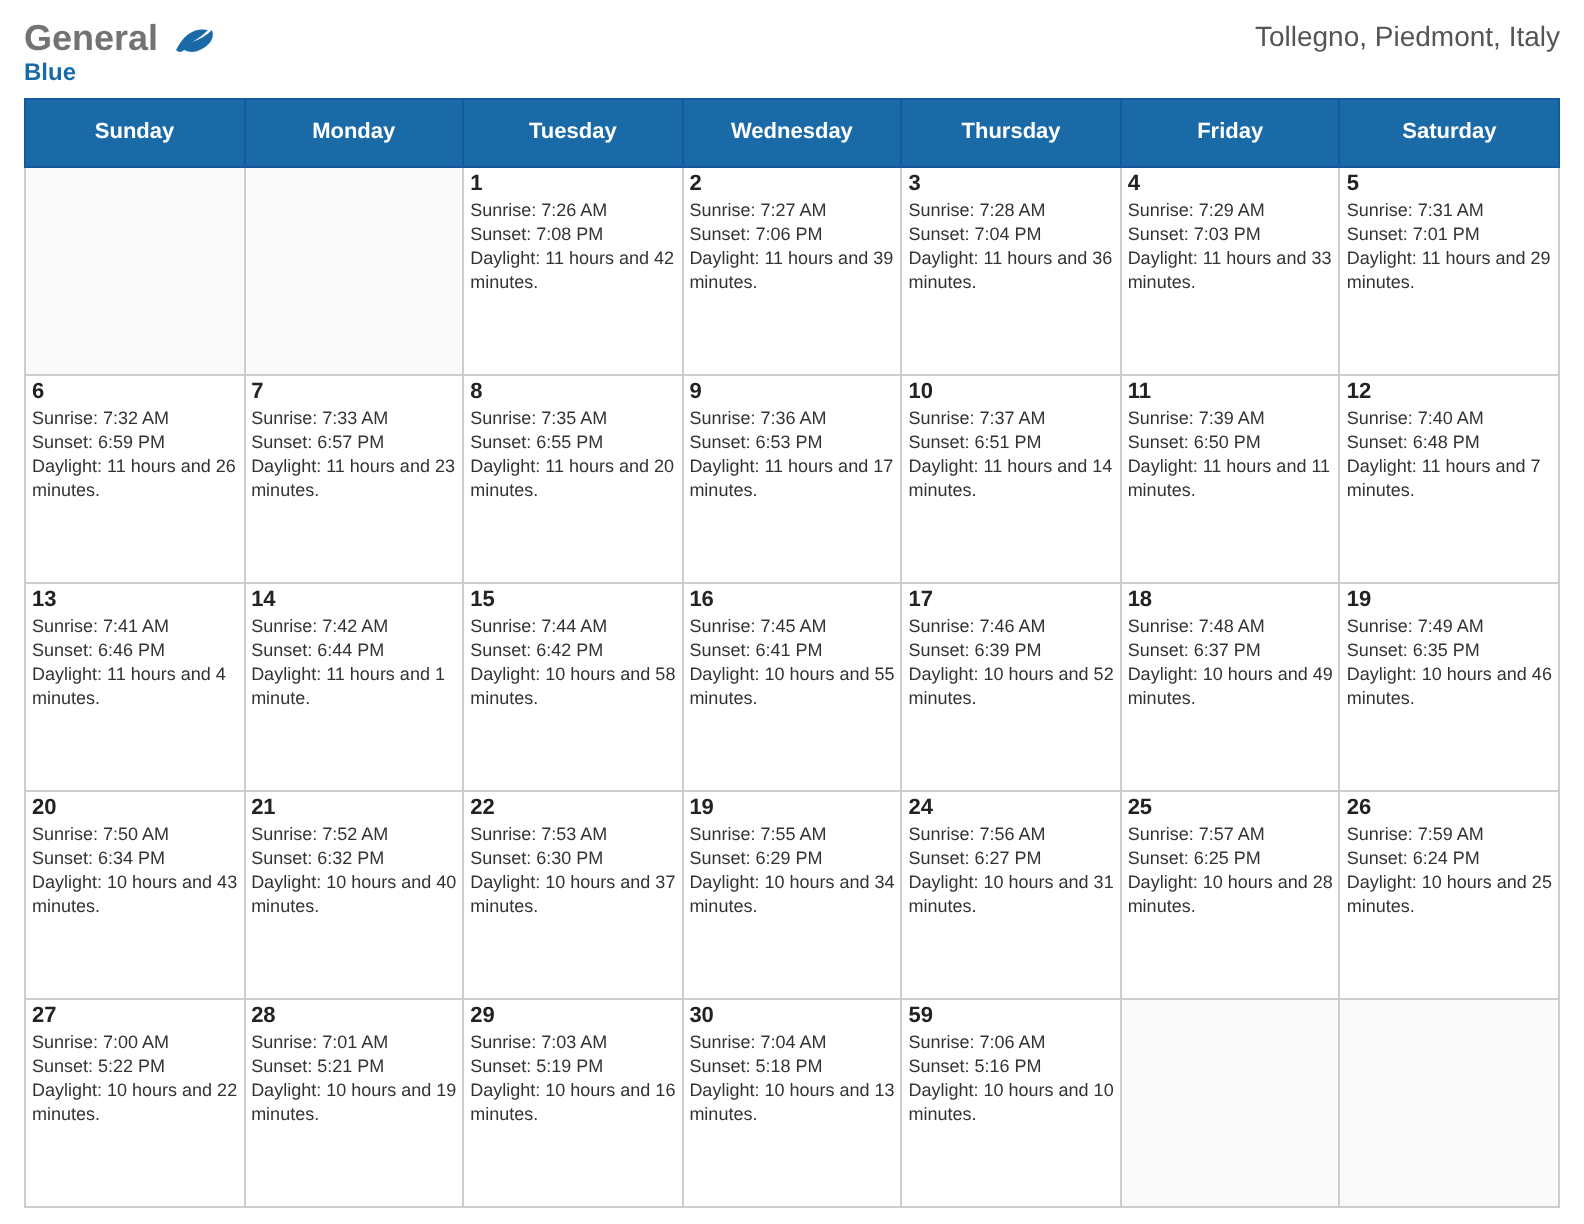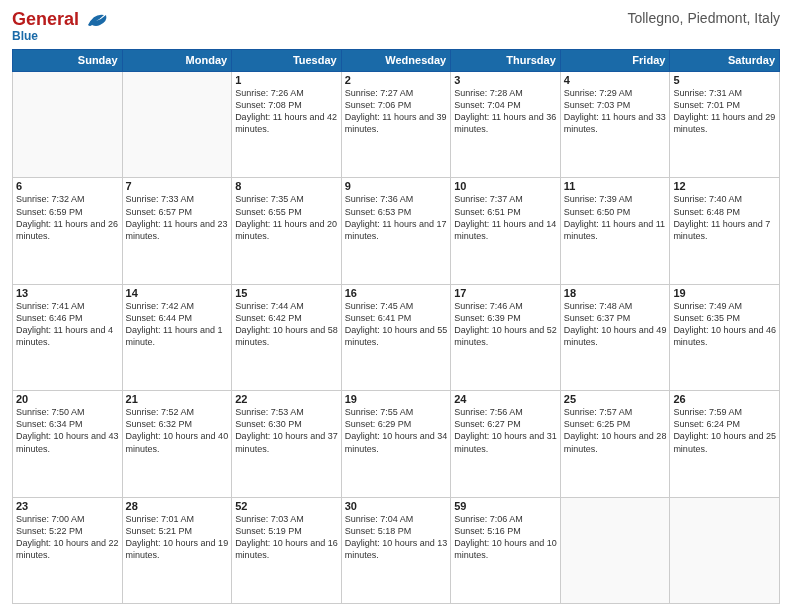--- a/index.html
+++ b/index.html
@@ -27,21 +27,21 @@
       display: flex;
       flex-direction: column;
       align-items: flex-start;
     }
     .logo-text {
       font-size: 18px;
       font-weight: bold;
       color: #333;
       line-height: 1.1;
     }
-    .logo-text .blue { color: #b91c1c; }
+    .logo-text .blue { color: #737373; }
     .title-block {
       text-align: right;
     }
     .month-title {
       font-size: 32px;
       font-weight: bold;
       color: #333;
       line-height: 1.1;
     }
     .location {
@@ -54,23 +54,23 @@
       border-collapse: collapse;
       width: 100%;
       table-layout: fixed;
     }
     .calendar th {
       background-color: #1a6aa8;
       color: white;
       font-size: 11px;
       font-weight: bold;
       padding: 4px 4px;
-      text-align: right;
+      text-align: center;
       border: 1px solid #1558a0;
-      height: 22px;
+      height: 34px;
     }
     .calendar td {
       border: 1px solid #ccc;
       vertical-align: top;
       padding: 2px 3px;
       font-size: 9.5px;
       color: #333;
       height: 88px;
       width: 113px;
       background: #fff;
@@ -242,29 +242,29 @@
             <span class="day-num">25</span>
             <div class="day-info">Sunrise: 7:57 AM<br>Sunset: 6:25 PM<br>Daylight: 10 hours and 28 minutes.</div>
           </td>
           <td>
             <span class="day-num">26</span>
             <div class="day-info">Sunrise: 7:59 AM<br>Sunset: 6:24 PM<br>Daylight: 10 hours and 25 minutes.</div>
           </td>
         </tr>
         <tr class="row-odd">
           <td>
-            <span class="day-num">23</span>
+            <span class="day-num">27</span>
             <div class="day-info">Sunrise: 7:00 AM<br>Sunset: 5:22 PM<br>Daylight: 10 hours and 22 minutes.</div>
           </td>
           <td>
             <span class="day-num">28</span>
             <div class="day-info">Sunrise: 7:01 AM<br>Sunset: 5:21 PM<br>Daylight: 10 hours and 19 minutes.</div>
           </td>
           <td>
-            <span class="day-num">52</span>
+            <span class="day-num">29</span>
             <div class="day-info">Sunrise: 7:03 AM<br>Sunset: 5:19 PM<br>Daylight: 10 hours and 16 minutes.</div>
           </td>
           <td>
             <span class="day-num">30</span>
             <div class="day-info">Sunrise: 7:04 AM<br>Sunset: 5:18 PM<br>Daylight: 10 hours and 13 minutes.</div>
           </td>
           <td>
             <span class="day-num">59</span>
             <div class="day-info">Sunrise: 7:06 AM<br>Sunset: 5:16 PM<br>Daylight: 10 hours and 10 minutes.</div>
           </td>

